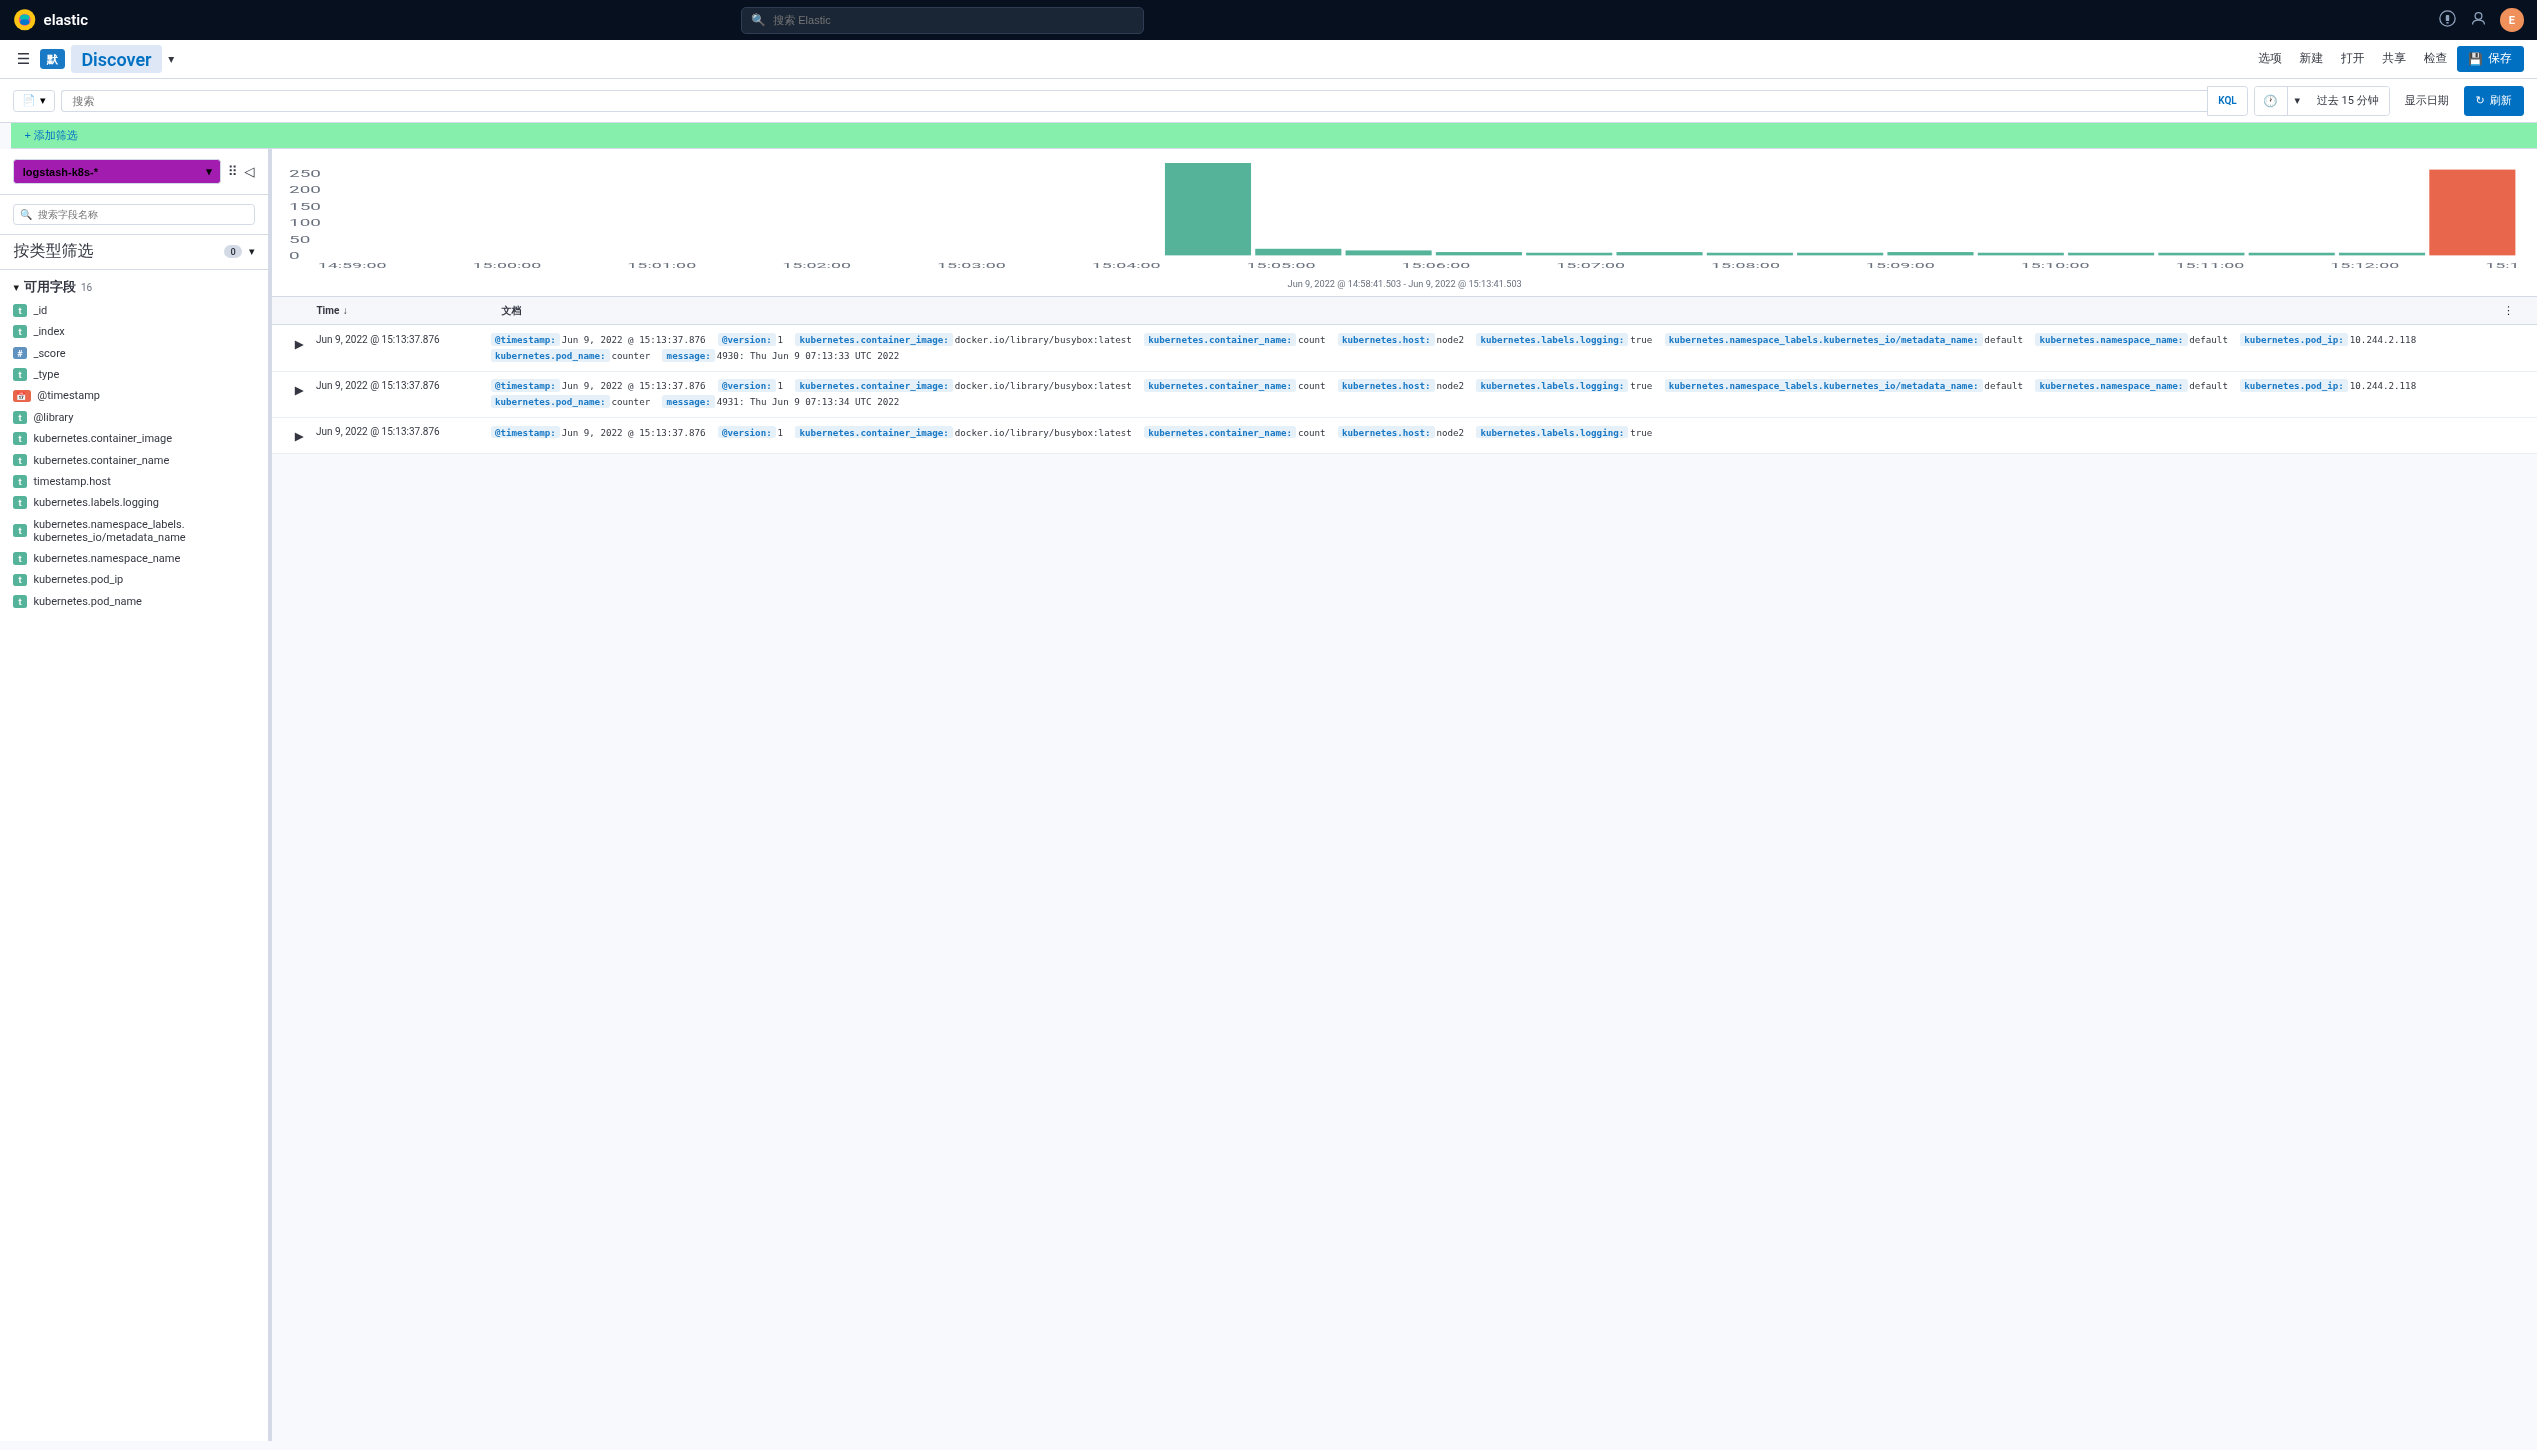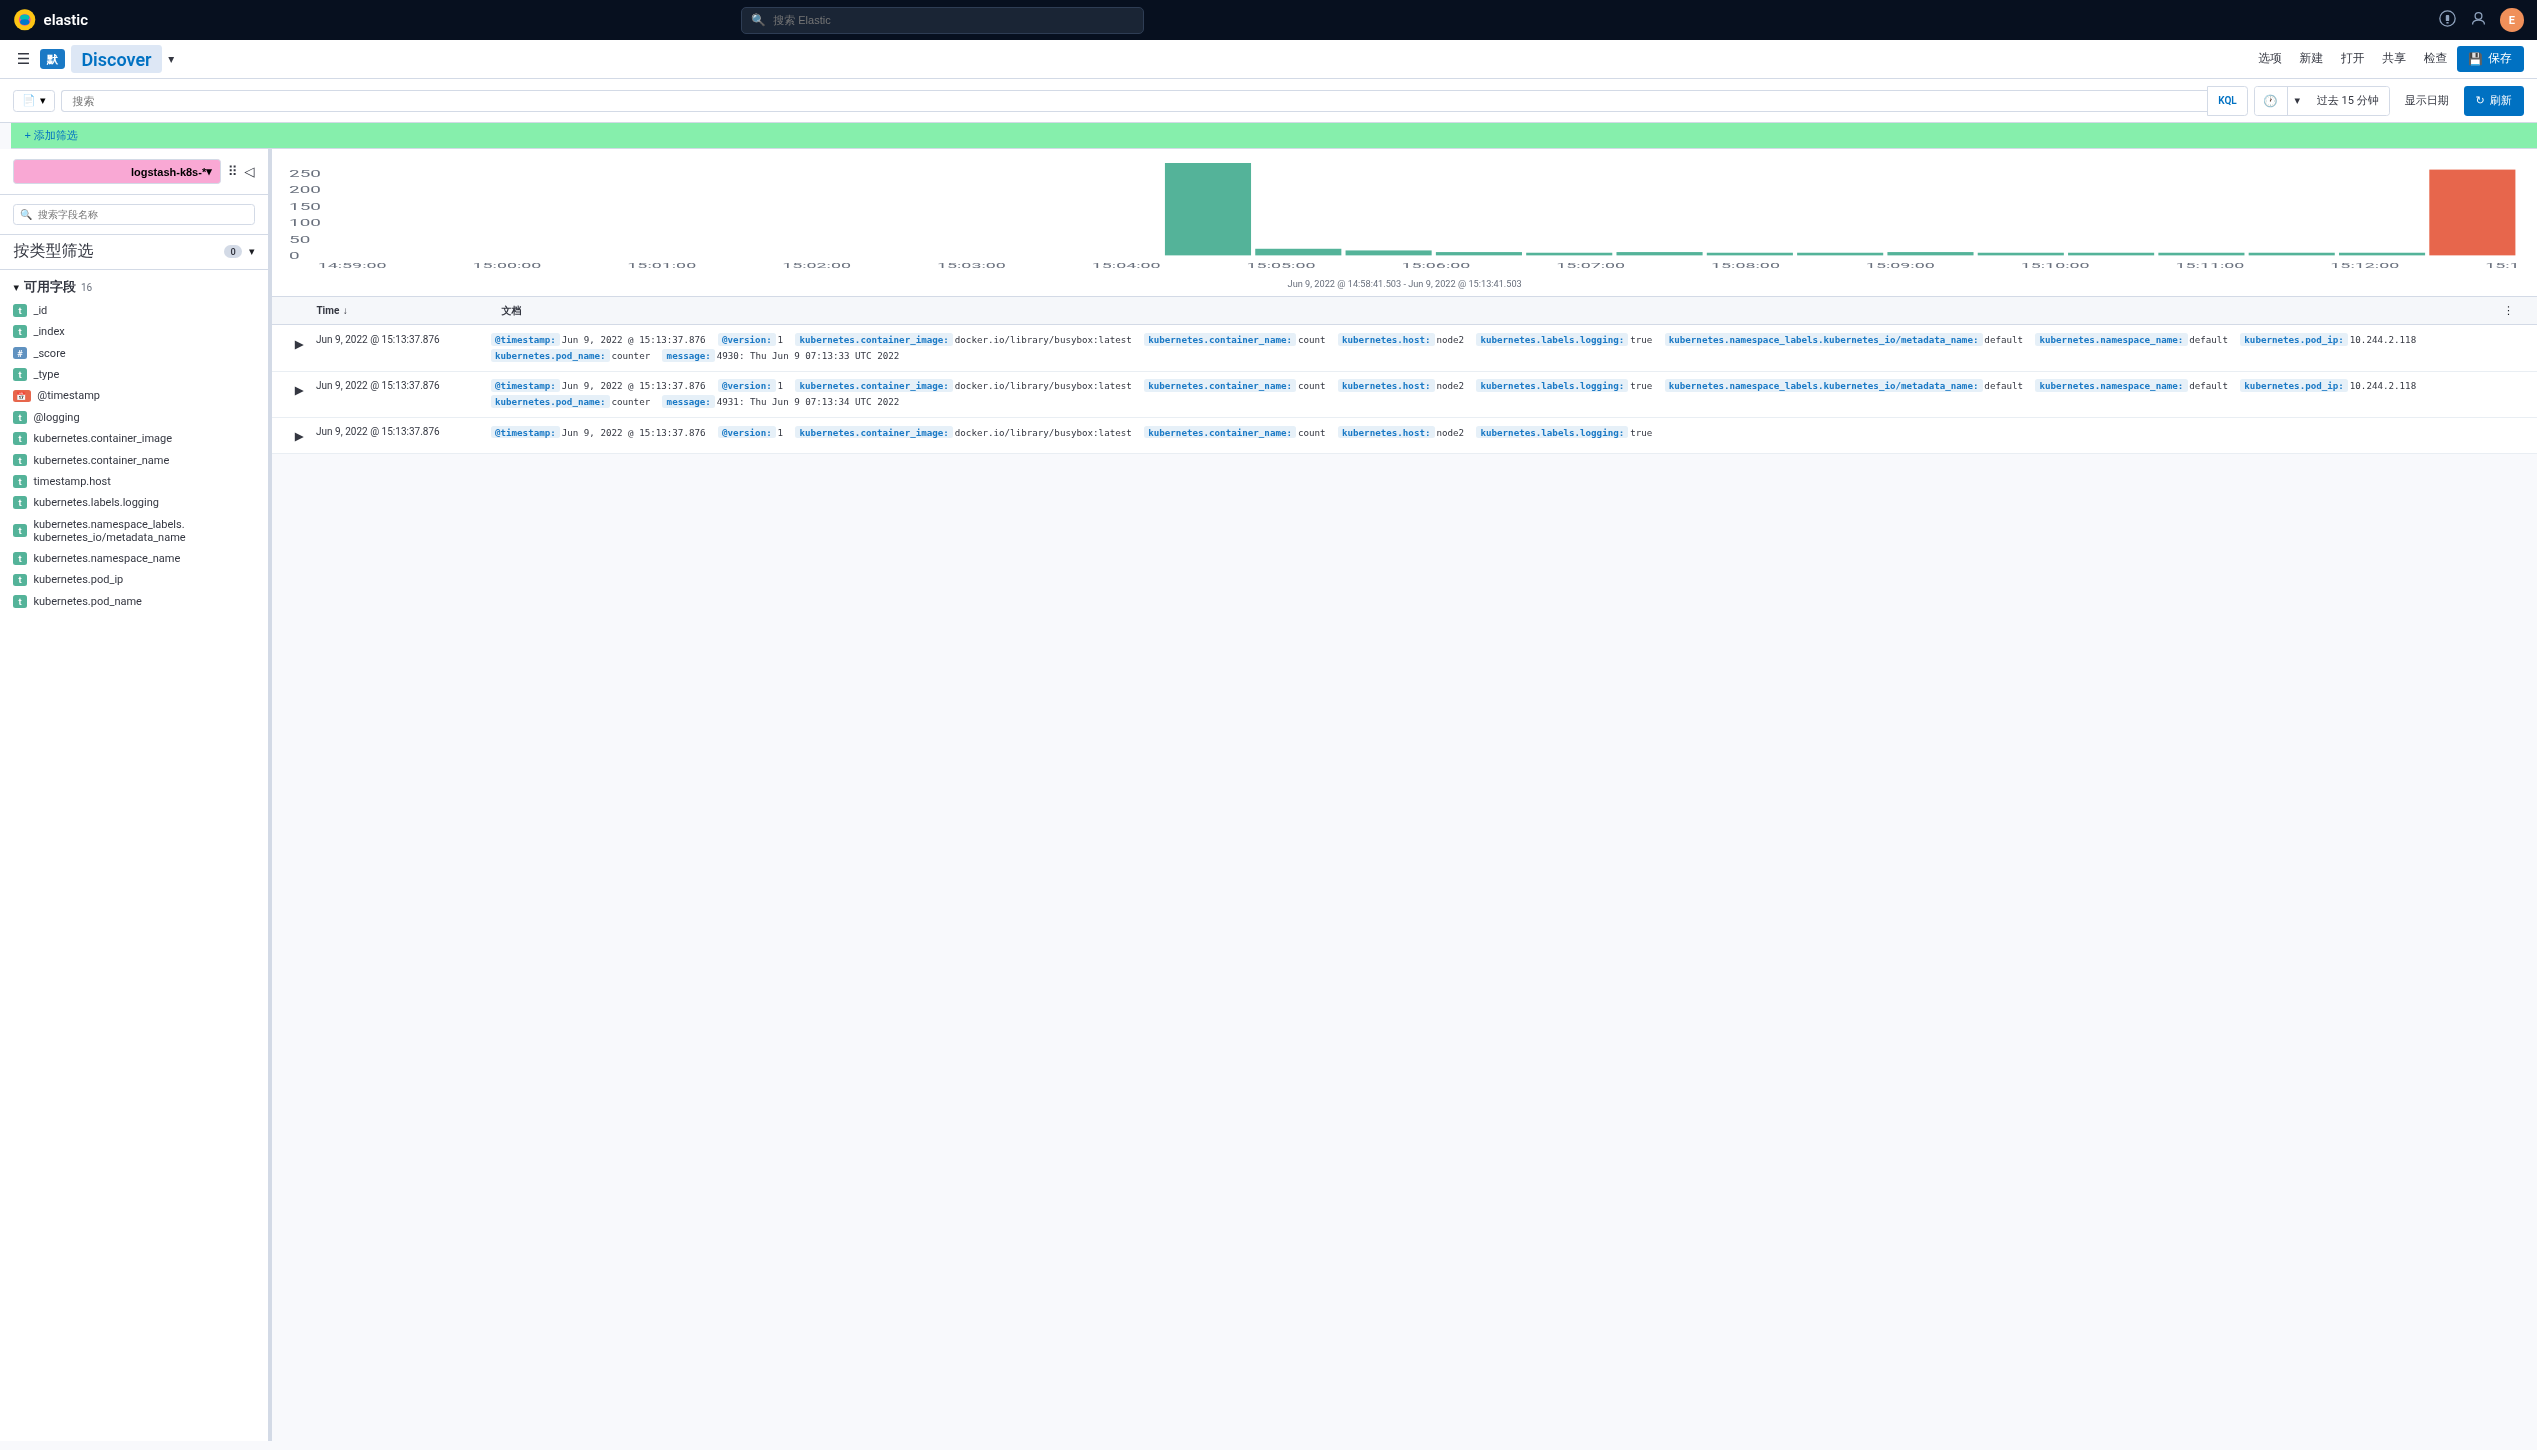--- a/index.html
+++ b/index.html
@@ -73,21 +73,21 @@
       background: #86efac; border-bottom: 0.8px solid #d3dae6; padding: 5px 13.4px; margin-left: 11px;
     }
     .add-filter-btn { background: none; border: none; cursor: pointer; color: #0071c2; font-size: 11px; }
 
     
     .main-content { display: flex; height: calc(100vh - 158px); overflow: hidden; }
 
     
     .sidebar { width: 269px; min-width: 269px; background: #fff; border-right: 0.8px solid #d3dae6; display: flex; flex-direction: column; overflow: hidden; }
     .sidebar-header { padding: 10px 13.4px; border-bottom: 0.8px solid #d3dae6; display: flex; align-items: center; gap: 6.7px; }
-    .index-pattern-btn { flex: 1; display: flex; align-items: center; justify-content: flex-end; background: #f9a8d4; border: 0.8px solid #d3dae6; border-radius: 3.4px; padding: 5px 8.4px; cursor: pointer; font-size: 11px; font-weight: 600; }
+    .index-pattern-btn { flex: 1; display: flex; align-items: center; justify-content: space-between; background: #a21caf; border: 0.8px solid #d3dae6; border-radius: 3.4px; padding: 5px 8.4px; cursor: pointer; font-size: 11px; font-weight: 600; }
     .sidebar-icons { display: flex; gap: 6.7px; }
     .sidebar-icon-btn { background: none; border: none; cursor: pointer; color: #343741; font-size: 13.4px; }
     .sidebar-search { padding: 8.4px 13.4px; border-bottom: 0.8px solid #d3dae6; }
     .sidebar-search input { width: 100%; border: 0.8px solid #d3dae6; border-radius: 3.4px; padding: 4.2px 8.4px 4.2px 23.5px; font-size: 10px; outline: none; }
     .sidebar-search-wrap { position: relative; }
     .sidebar-search-icon { position: absolute; left: 6.7px; top: 50%; transform: translateY(-50%); color: #69707d; font-size: 10px; }
     .filter-type-row { display: flex; align-items: center; justify-content: space-between; padding: 6.7px 13.4px; border-bottom: 0.8px solid #d3dae6; cursor: pointer; }
     .filter-type-label { font-size: 16px; color: #343741; }
     .filter-badge { background: #d3dae6; color: #343741; border-radius: 8.4px; padding: 0.8px 6.7px; font-size: 9.2px; font-weight: 600; }
     .available-fields-header { display: flex; align-items: center; gap: 5px; padding: 8.4px 13.4px 3.4px; cursor: pointer; }
@@ -269,21 +269,21 @@
         <div class="field-item">
     <span class="field-type-icon field-type-t">t</span>
     <span class="field-name">_type</span>
   </div>
         <div class="field-item">
     <span class="field-type-icon field-type-date">📅</span>
     <span class="field-name">@timestamp</span>
   </div>
         <div class="field-item">
     <span class="field-type-icon field-type-t">t</span>
-    <span class="field-name">@logging</span>
+    <span class="field-name">@library</span>
   </div>
         <div class="field-item">
     <span class="field-type-icon field-type-t">t</span>
     <span class="field-name">kubernetes.container_image</span>
   </div>
         <div class="field-item">
     <span class="field-type-icon field-type-t">t</span>
     <span class="field-name">kubernetes.container_name</span>
   </div>
         <div class="field-item">

